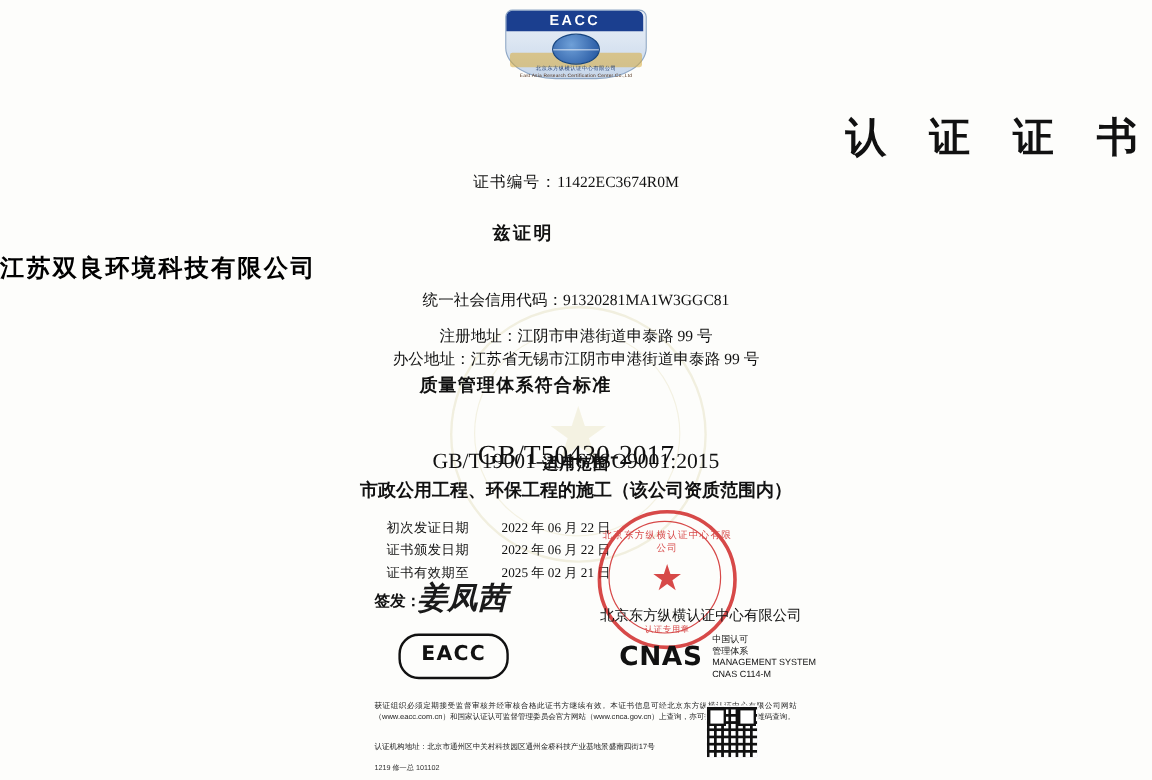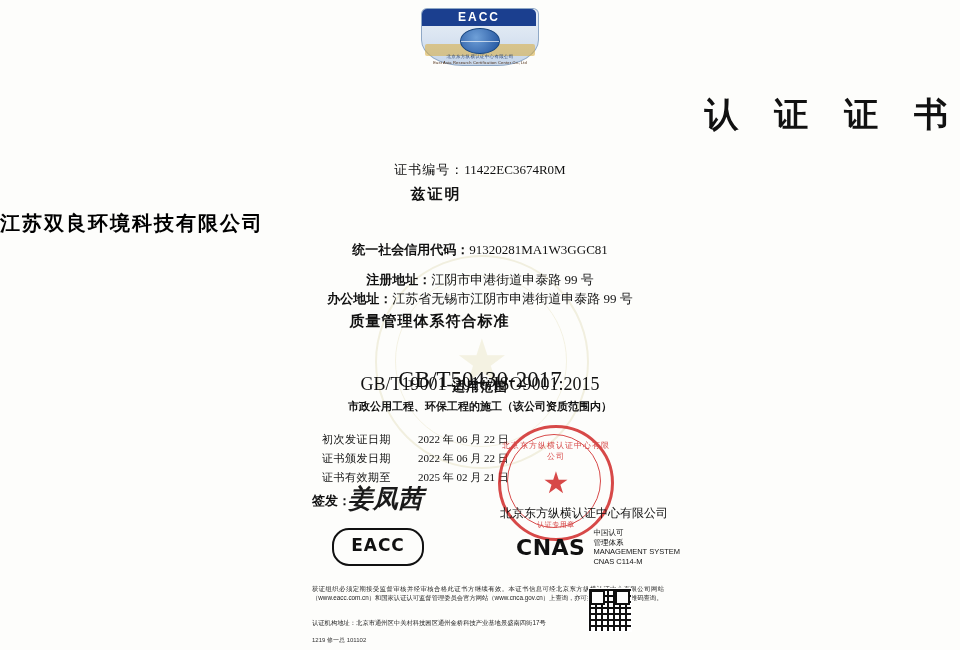--- a/index.html
+++ b/index.html
@@ -155,21 +155,21 @@
     font-size: 34px;
     font-weight: bold;
     letter-spacing: 12px;
     text-indent: 12px;
     color: #111111;
     font-family: "DejaVu Sans", sans-serif;
   }
   .cert-no {
     position: absolute;
     left: 0;
-    top: 161px;
+    top: 143px;
     width: 960px;
     text-align: center;
     font-size: 13px;
     color: #111;
   }
   .cert-no .label { letter-spacing: 1px; }
   .cert-no .value { font-family: "Liberation Serif", serif; }
 
   .hereby {
     position: absolute;
@@ -194,21 +194,21 @@
     color: #000;
   }
   .row-line {
     position: absolute;
     left: 0;
     width: 960px;
     text-align: center;
     font-size: 13px;
     color: #111;
   }
-  .row-line .lbl { font-weight: bold; }
+  .row-line .lbl { font-weight: normal; }
   .row-line .val { font-family: "Liberation Serif", serif; }
   .r-credit { top: 241px; }
   .r-reg    { top: 271px; }
   .r-office { top: 290px; }
 
   .std-head {
     position: absolute;
     left: 0;
     top: 312px;
     width: 859px;
@@ -250,21 +250,21 @@
     font-weight: bold;
     letter-spacing: 1px;
     color: #111;
   }
   .scope-body {
     position: absolute;
     left: 0;
     top: 399px;
     width: 960px;
     text-align: center;
-    font-size: 11px;
+    font-size: 15px;
     font-weight: bold;
     color: #111;
   }
 
   
   .dates {
     position: absolute;
     left: 322px;
     top: 432px;
     font-size: 11px;

